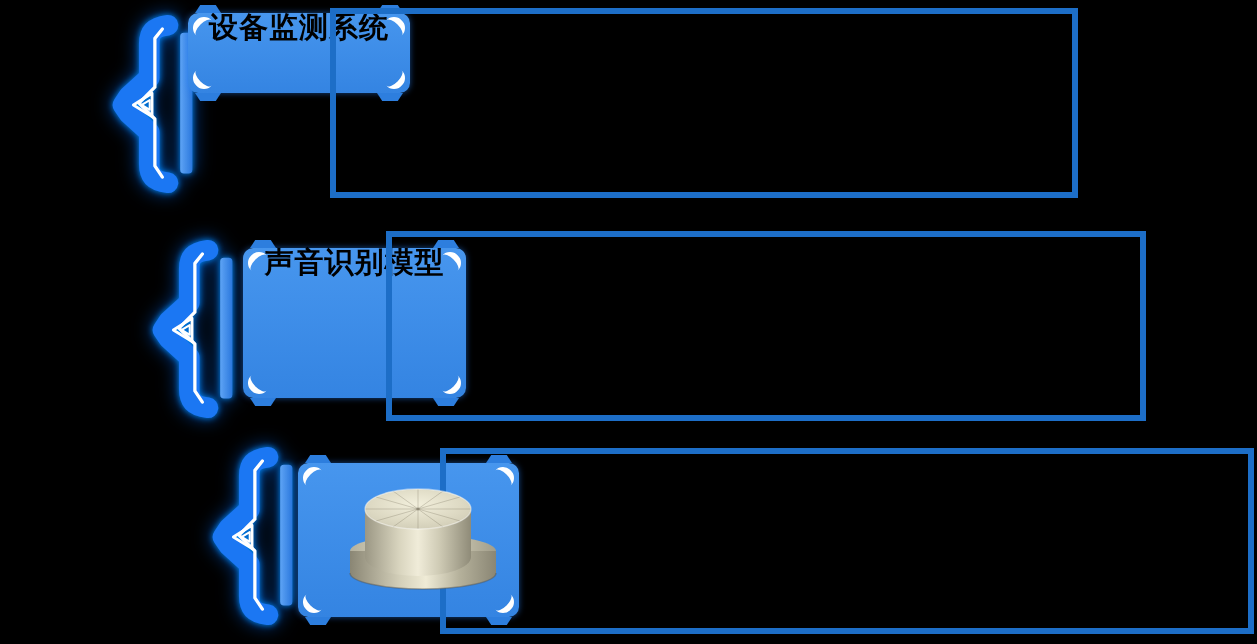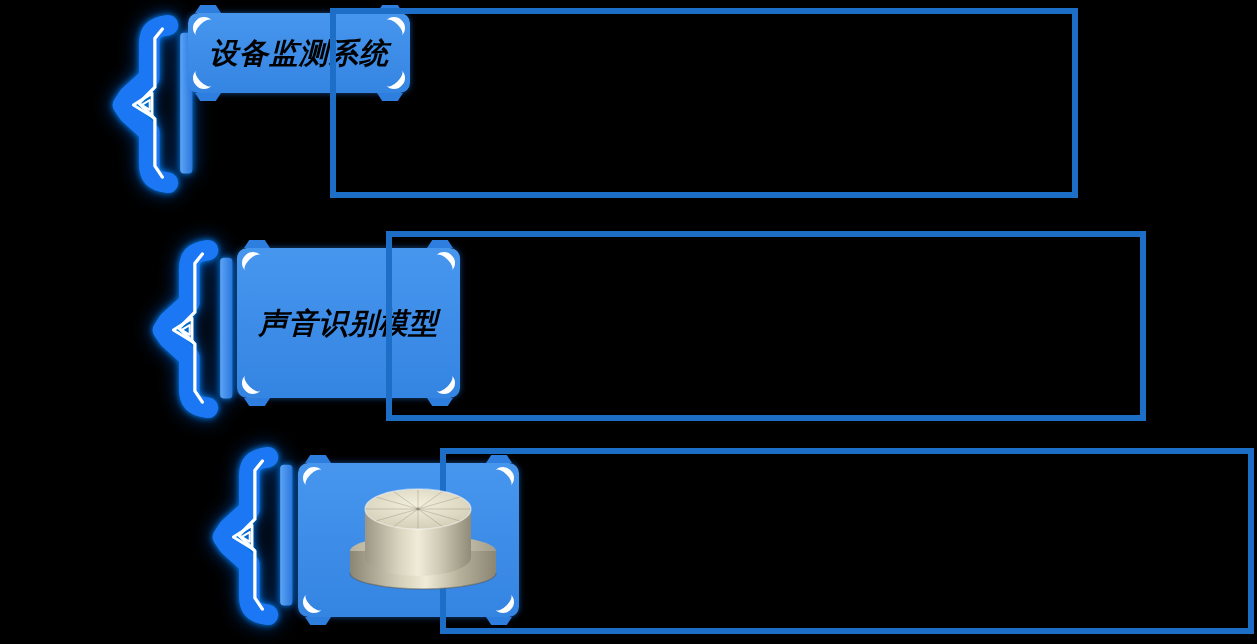--- a/index.html
+++ b/index.html
@@ -24,21 +24,21 @@
   
   .brace{
     position:absolute;z-index:1;
     filter:drop-shadow(0 0 3px rgba(0,140,255,.95)) drop-shadow(0 0 9px rgba(0,110,255,.55));
   }
   
   .nbox{
     position:absolute;z-index:2;border-radius:10px;
     background:linear-gradient(180deg,var(--box-fill-top),var(--box-fill-bottom));
     box-shadow:0 0 6px rgba(40,130,250,.55);
-    display:flex;align-items:center;justify-content:center;font-style:italic;
+    display:flex;align-items:flex-start;justify-content:center;
   }
   .nbox .lbl{
     font-size:29px;font-weight:bold;color:var(--label-color);
     letter-spacing:1px;line-height:1;white-space:nowrap;
   }
   
   .sw{position:absolute;width:22px;height:22px;border-top:6px solid var(--corner-white);
       border-radius:50%;box-sizing:border-box;}
   .sw.tl{left:5px;top:4px;transform:rotate(-45deg);}
   .sw.tr{right:5px;top:4px;transform:rotate(45deg);}
@@ -124,21 +124,21 @@
 
 
     <div class="panel" style="left:330px;top:8px;width:748px;height:190px"></div>
   </div>
 
   <div class="group">
     <svg class="brace" style="left:148px;top:233px" width="90" height="192" viewBox="0 0 96 196">
         <use href="#braceSym"></use>
       </svg>
 
-    <div class="nbox" style="left:237px;top:248px;width:223px;height:150px">
+    <div class="nbox" style="left:243px;top:248px;width:223px;height:150px">
       <span class="sw tl"></span>
       <span class="sw tr"></span>
       <span class="sw bl"></span>
       <span class="sw br"></span>
       <span class="tab ttl"></span>
       <span class="tab ttr"></span>
       <span class="tab tbl"></span>
       <span class="tab tbr"></span>
       <span class="lbl">声音识别模型</span>
     </div>

